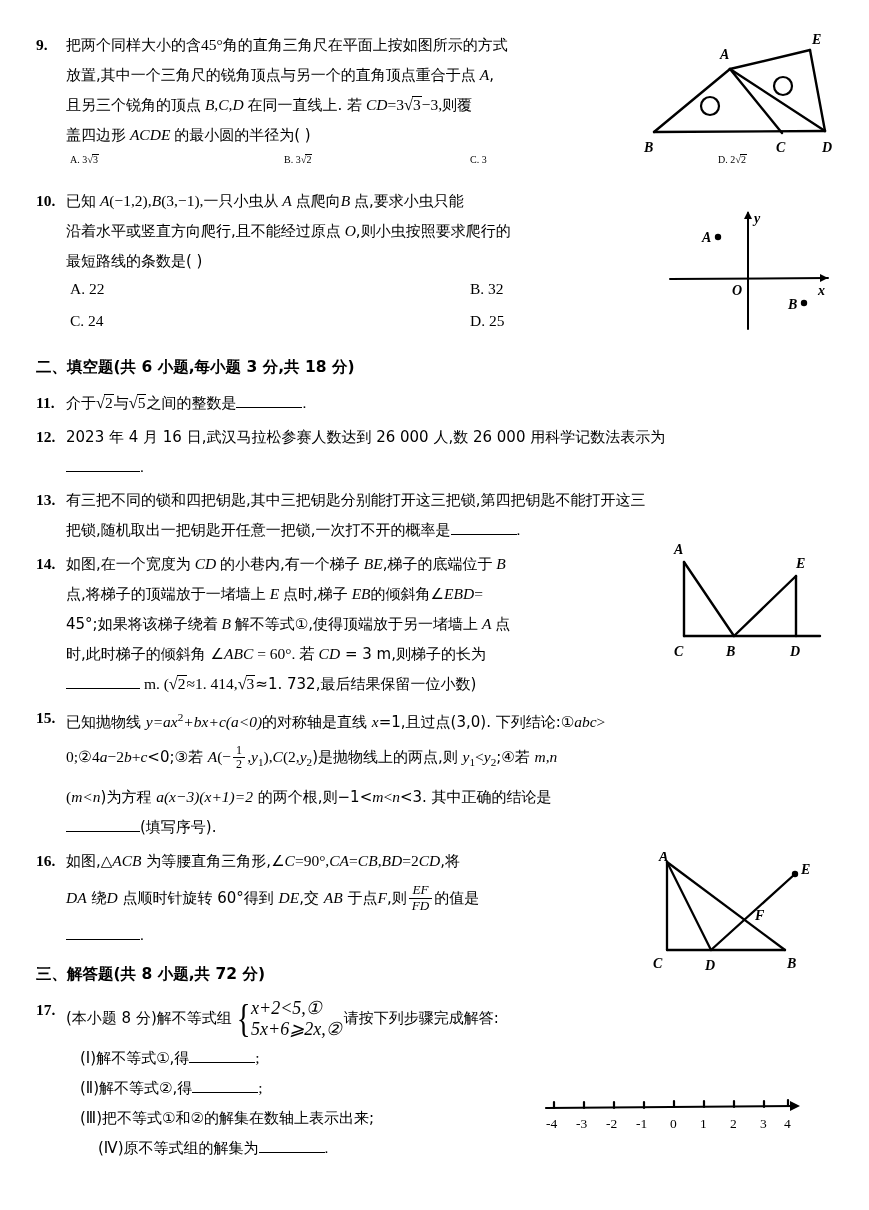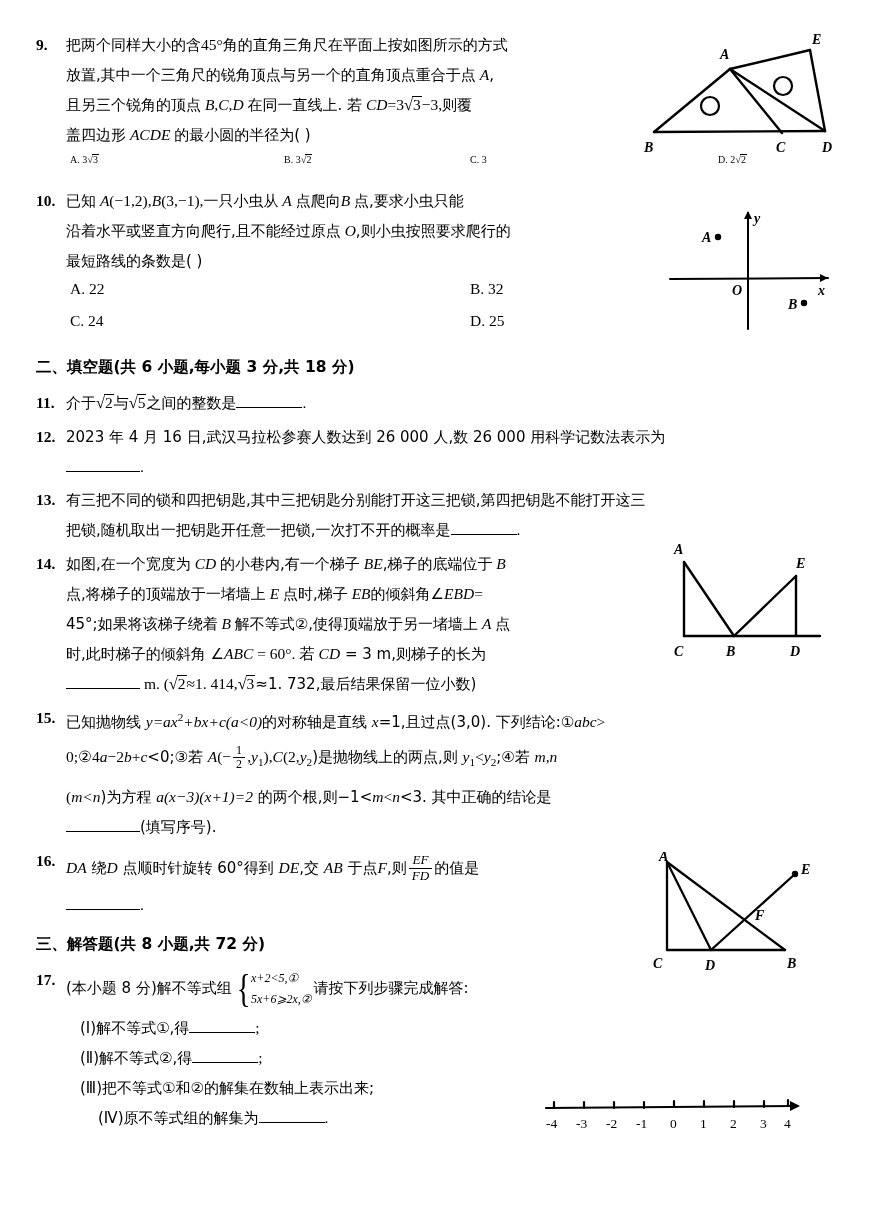--- a/index.html
+++ b/index.html
@@ -119,21 +119,21 @@
     vertical-align: middle;
     font-size: 40px;
     line-height: 38px;
     font-family: "Liberation Serif", serif;
     transform: scaleX(0.72);
     margin-right: -2px;
   }
   .system .rows {
     display: inline-block;
     vertical-align: middle;
-    font-size: 12px;
+    font-size: 18px;
     line-height: 21px;
     text-align: left;
   }
 
   
   .fig { position: absolute; }
   .fig svg { display: block; }
   .fl {
     font-family: "Liberation Serif", serif;
     font-style: italic;
@@ -236,21 +236,21 @@
   <div class="q">
     <span class="qnum">14.</span>
     <div class="qbody">
       <div style="width:590px;">
         <span class="cn">如图,在一个宽度为</span>&nbsp;<span class="it">CD</span>&nbsp;<span class="cn">的小巷内,有一个梯子</span>&nbsp;<span class="it">BE</span><span class="cn">,梯子的底端位于</span>&nbsp;<span class="it">B</span>
       </div>
       <div style="width:590px;">
         <span class="cn">点,将梯子的顶端放于一堵墙上</span>&nbsp;<span class="it">E</span>&nbsp;<span class="cn">点时,梯子</span>&nbsp;<span class="it"><span>EB</span></span><span class="cn">的倾斜角∠</span><span class="it">EBD</span><span>=</span>
       </div>
       <div style="width:590px;">
-        <span class="cn">45°;如果将该梯子绕着</span>&nbsp;<span class="it">B</span>&nbsp;<span class="cn">解不等式②,使得顶端放于另一堵墙上</span>&nbsp;<span class="it">A</span>&nbsp;<span class="cn">点</span>
+        <span class="cn">45°;如果将该梯子绕着</span>&nbsp;<span class="it">B</span>&nbsp;<span class="cn">解不等式①,使得顶端放于另一堵墙上</span>&nbsp;<span class="it">A</span>&nbsp;<span class="cn">点</span>
       </div>
       <div style="width:590px;">
         <span class="cn">时,此时梯子的倾斜角 ∠</span><span class="it">ABC</span><span> = 60°. 若 </span><span class="it">CD</span><span class="cn"> = 3 m,则梯子的长为</span>
       </div>
       <div>
         <span class="blank bl-lg"></span>&nbsp;<span>m. (</span><span class="radsym">√</span><span class="sqrt">2</span><span>≈1. 414,</span><span class="radsym">√</span><span class="sqrt">3</span><span class="cn">≈1. 732,最后结果保留一位小数)</span>
       </div>
     </div>
   </div>
 
@@ -268,20 +268,23 @@
       </div>
       <div>
         <span class="blank bl-lg"></span><span class="cn">(填写序号).</span>
       </div>
     </div>
   </div>
 
   <div class="q">
     <span class="qnum">16.</span>
     <div class="qbody">
+      <div style="width:590px;">
+        <span class="cn">如图,△</span><span class="it">ACB</span><span class="cn"> 为等腰直角三角形,∠</span><span class="it">C</span><span>=90°,</span><span class="it">CA</span><span>=</span><span class="it">CB</span><span>,</span><span class="it">BD</span><span>=2</span><span class="it">CD</span><span class="cn">,将</span>
+      </div>
       <div style="width:590px; line-height:44px;">
         <span class="it">DA</span><span class="cn"> 绕</span><span class="it">D</span><span class="cn"> 点顺时针旋转 60°得到 </span><span class="it">DE</span><span class="cn">,交 </span><span class="it">AB</span><span class="cn"> 于点</span><span class="it">F</span><span class="cn">,则</span><span class="frac" style="font-size:0.85em;"><span class="num it">EF</span><span class="den it">FD</span></span><span class="cn">的值是</span>
       </div>
       <div>
         <span class="blank bl-lg"></span><span>.</span>
       </div>
     </div>
   </div>
 
   <div class="sec">三、解答题(共 8 小题,共 72 分)</div>

